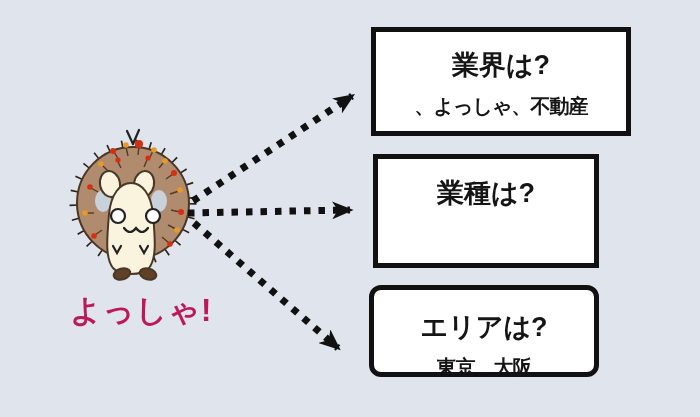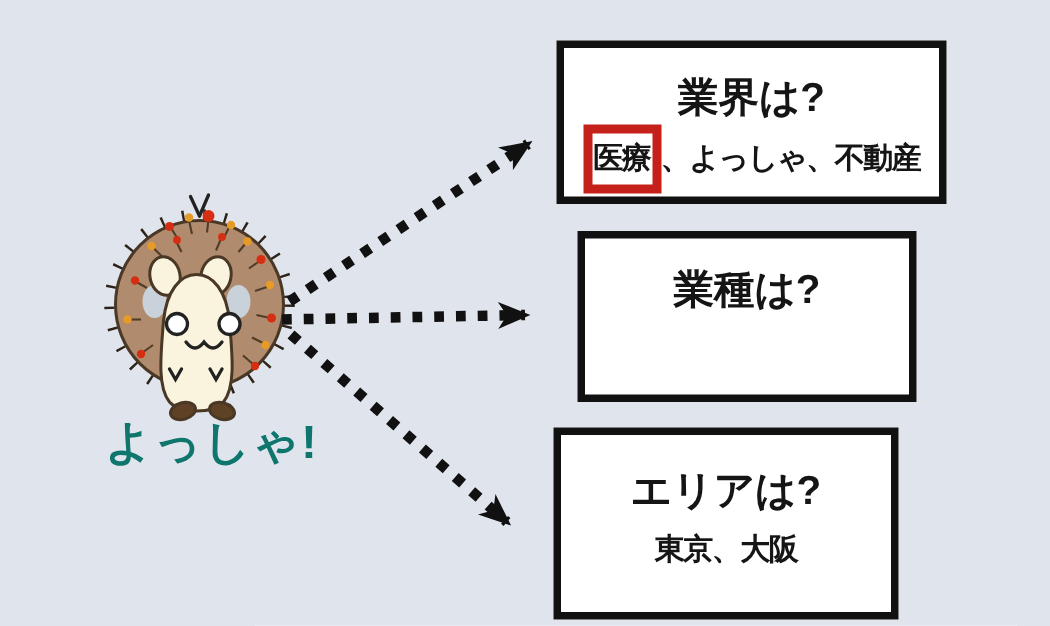--- a/index.html
+++ b/index.html
@@ -8,22 +8,22 @@
     background:#e0e4ed; overflow:hidden;
     font-family:"Liberation Sans", sans-serif;
   }
   
   .arrows { position:absolute; left:0; top:0; width:700px; height:417px; z-index:3; pointer-events:none; }
   .arrow  { stroke:#111111; stroke-width:7; stroke-dasharray:6.5 8; fill:none; }
   
   .hedgehog { position:absolute; left:58px; top:126px; width:152px; height:160px; z-index:1; }
   
   .speech {
-    position:absolute; left:70px; top:274px; z-index:2;
-    font-size:31px; font-weight:bold; color:#0f766e; letter-spacing:1px; white-space:nowrap;
+    position:absolute; left:70px; top:290px; z-index:2;
+    font-size:31px; font-weight:bold; color:#be185d; letter-spacing:1px; white-space:nowrap;
   }
   
   .qbox {
     position:absolute; background:#ffffff; border:5px solid #111111;
     box-sizing:border-box; z-index:2;
   }
   .qbox .title {
     position:absolute; left:0; right:0; text-align:center;
     font-size:27px; font-weight:bold; color:#151515; line-height:1.1; white-space:nowrap;
   }
@@ -32,22 +32,22 @@
     display:flex; justify-content:center; align-items:center;
     transform:translateY(-50%);
     font-size:20px; font-weight:bold; color:#151515;
     letter-spacing:-1px; white-space:nowrap; line-height:1.15;
   }
   .hl {
     display:inline-block; border:6px solid #c6201a;
     padding:6px 1px; line-height:1.1;
   }
   #box-industry { left:371px; top:27px;  width:260px; height:109px; }
-  #box-jobtype  { left:385px; top:154px; width:226px; height:114px; }
-  #box-area     { left:369px; top:285px; width:230px; height:128px; }
+  #box-jobtype  { left:373px; top:154px; width:226px; height:114px; }
+  #box-area     { left:369px; top:285px; width:230px; height:92px;border-radius:12px; }
   #box-industry .title { top:19px; }
   #box-jobtype  .title { top:20px; }
   #box-area     .title { top:23px; }
   #box-industry .items { top:74px; }
   #box-jobtype  .items { top:78px; }
   #box-area     .items { top:77px;align-items:center; }
   
   .hh-outline { stroke:#4a3826; stroke-width:2; }
   .hh-thin    { stroke:#513c28; stroke-width:1.4; fill:none; }
   .hh-feat    { stroke:#222222; stroke-width:2.2; fill:none; stroke-linecap:round; }
@@ -133,21 +133,20 @@
       <ellipse class="hh-outline" cx="90" cy="148" rx="8.5" ry="5.5" fill="#5f4226" transform="rotate(15 90 148)"></ellipse>
     </svg>
   </div>
 
   <div class="speech">よっしゃ!</div>
 
   <div class="qbox" id="box-industry">
     <div class="title">業界は?</div>
     <div class="items">
         <span></span>
-        <span class="hl"><span>医療</span></span>
         <span>、よっしゃ、不動産</span>
       </div>
   </div>
 
   <div class="qbox" id="box-jobtype">
     <div class="title">業種は?</div>
     <div class="items">
         <span></span>
       </div>
   </div>

